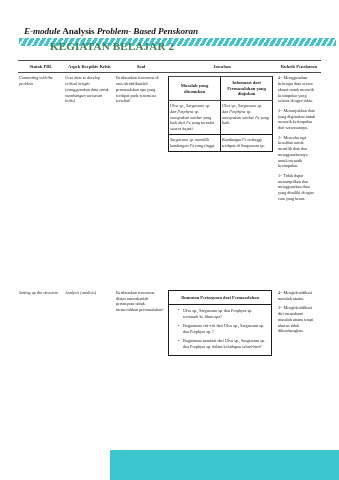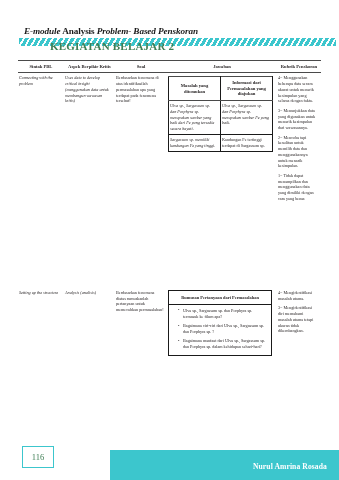--- a/index.html
+++ b/index.html
@@ -325,17 +325,13 @@
       <td>
         <div class="rubric-item">4= Mengidentifikasi masalah utama.</div>
         <div class="rubric-item">3= Mengidentifikasi diri memahami masalah utama tetapi ukuran tidak dikembangkan.</div>
       </td>
     </tr>
   </tbody>
 </table>
 
 <div class="footer-bar">
   <div class="footer-stripe"></div>
-  <div class="footer-name">Nurul Amrina Rosada</div>
-  <div class="page-number-box">
-    <span>116</span>
-  </div>
 </div>
 
 </body></html>

